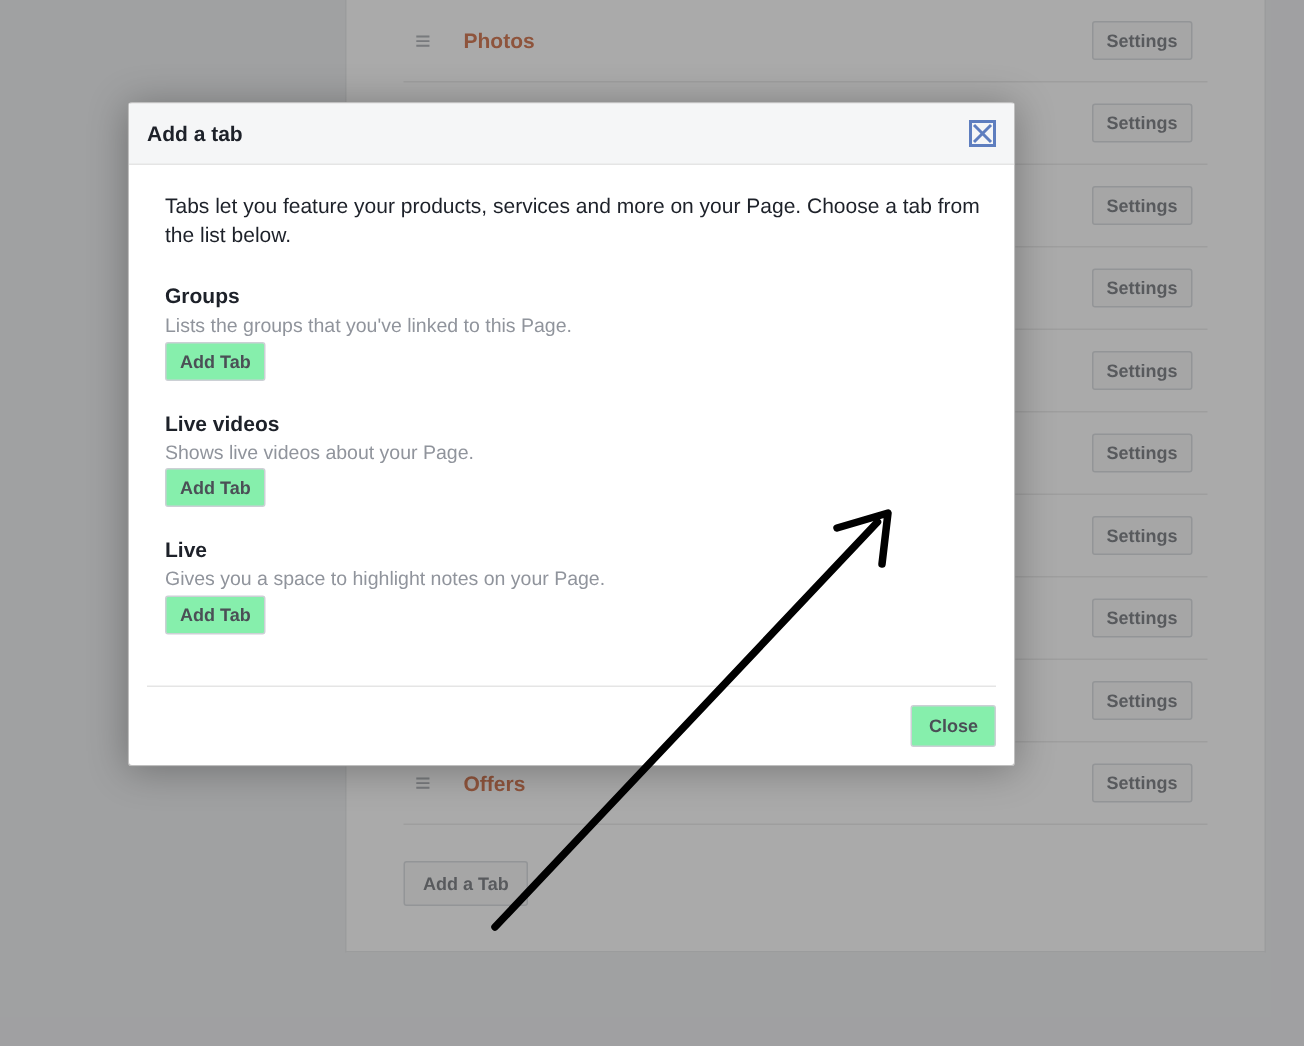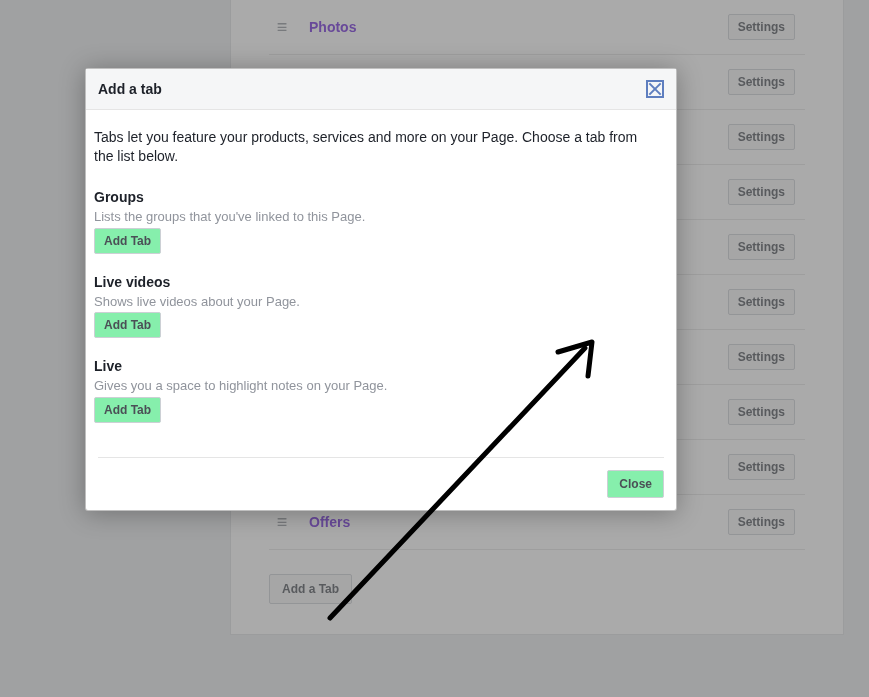--- a/index.html
+++ b/index.html
@@ -31,21 +31,21 @@
     }
     .tab-row:first-child { border-top: none; }
     .tab-left { display: flex; align-items: center; gap: 18px; }
     .drag-icon {
       color: #90949c;
       font-size: 18px;
       font-weight: bold;
       width: 18px;
       text-align: center;
     }
-    .tab-title { font-size: 14px; font-weight: bold; color: #6d28d9; }
+    .tab-title { font-size: 14px; font-weight: bold; color: #c2410c; }
     .settings-btn {
       background: #f5f6f7;
       border: 1px solid #ccd0d5;
       border-radius: 2px;
       font-size: 12px;
       font-weight: bold;
       color: #4b4f56;
       padding: 5px 9px;
       cursor: pointer;
     }
@@ -95,21 +95,21 @@
     }
     .close-x::before, .close-x::after {
       content: "";
       position: absolute;
       left: 6px; top: -1px;
       width: 2px; height: 16px;
       background: #5e7ebf;
     }
     .close-x::before { transform: rotate(45deg); }
     .close-x::after { transform: rotate(-45deg); }
-    .modal-body { padding: 18px 20px 8px 8px; }
+    .modal-body { padding: 18px 20px 8px 24px; }
     .modal-desc { font-size: 14px; color: #1d2129; line-height: 1.38; margin-bottom: 22px; }
     .option-row {
       display: flex;
       justify-content: space-between;
       align-items: flex-start;
       margin-bottom: 20px;
       flex-direction: column;
     }
     .option-text { flex: 1; padding-right: 16px; }
     .option-title { font-size: 14px; font-weight: bold; color: #1d2129; margin-bottom: 4px; }

